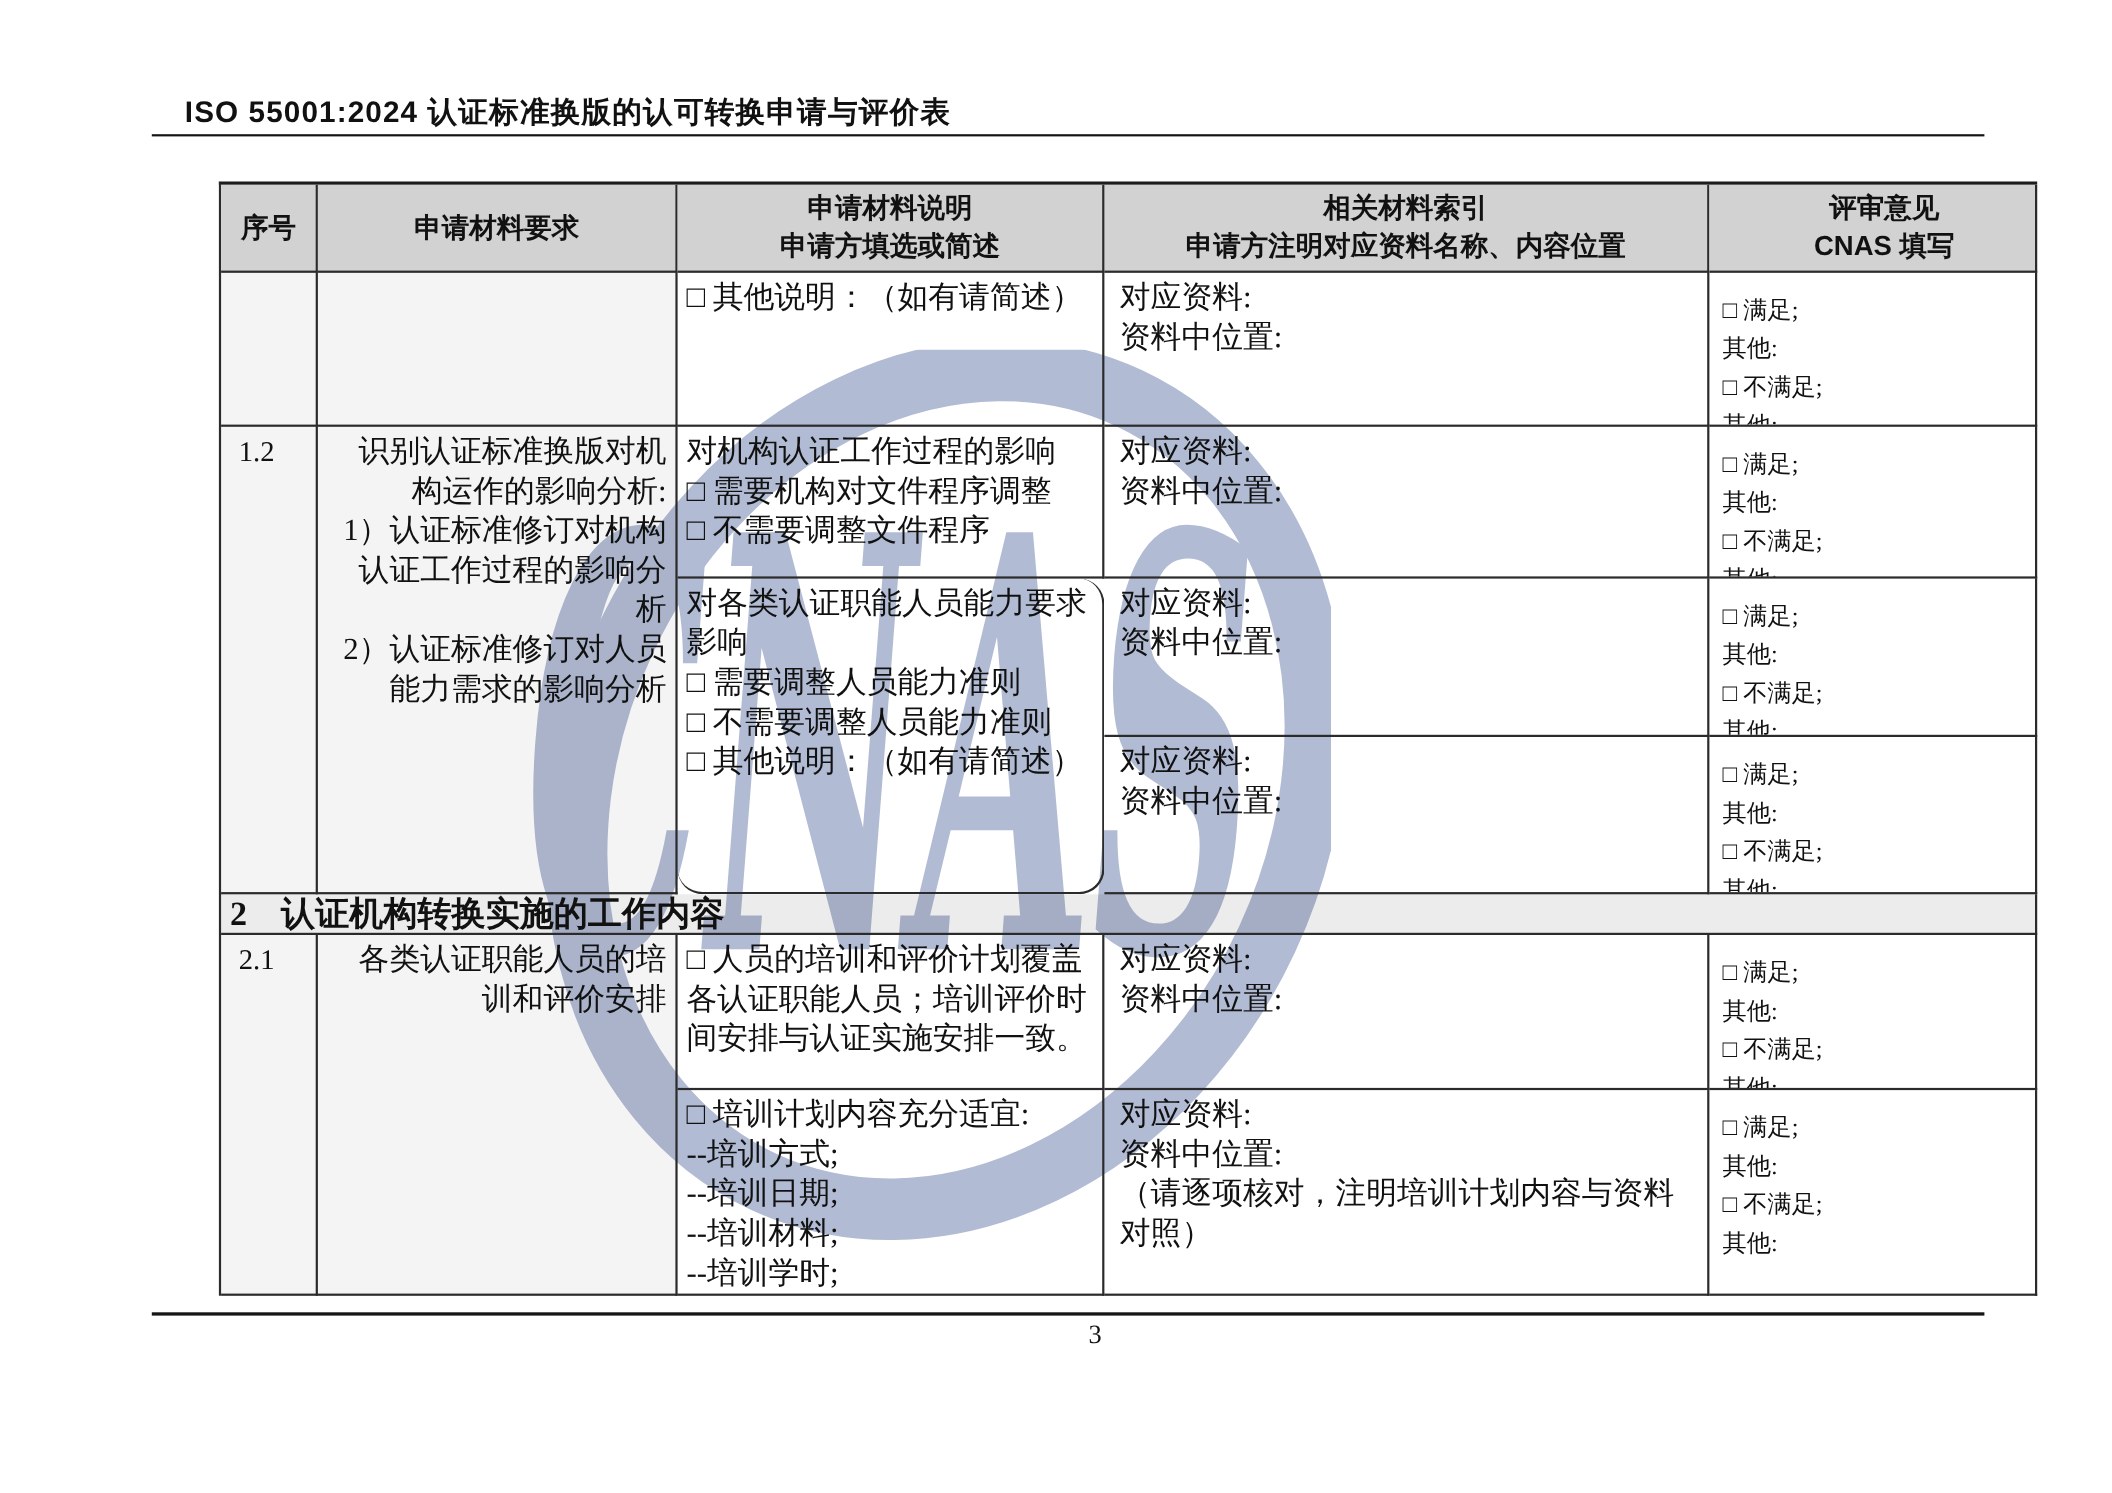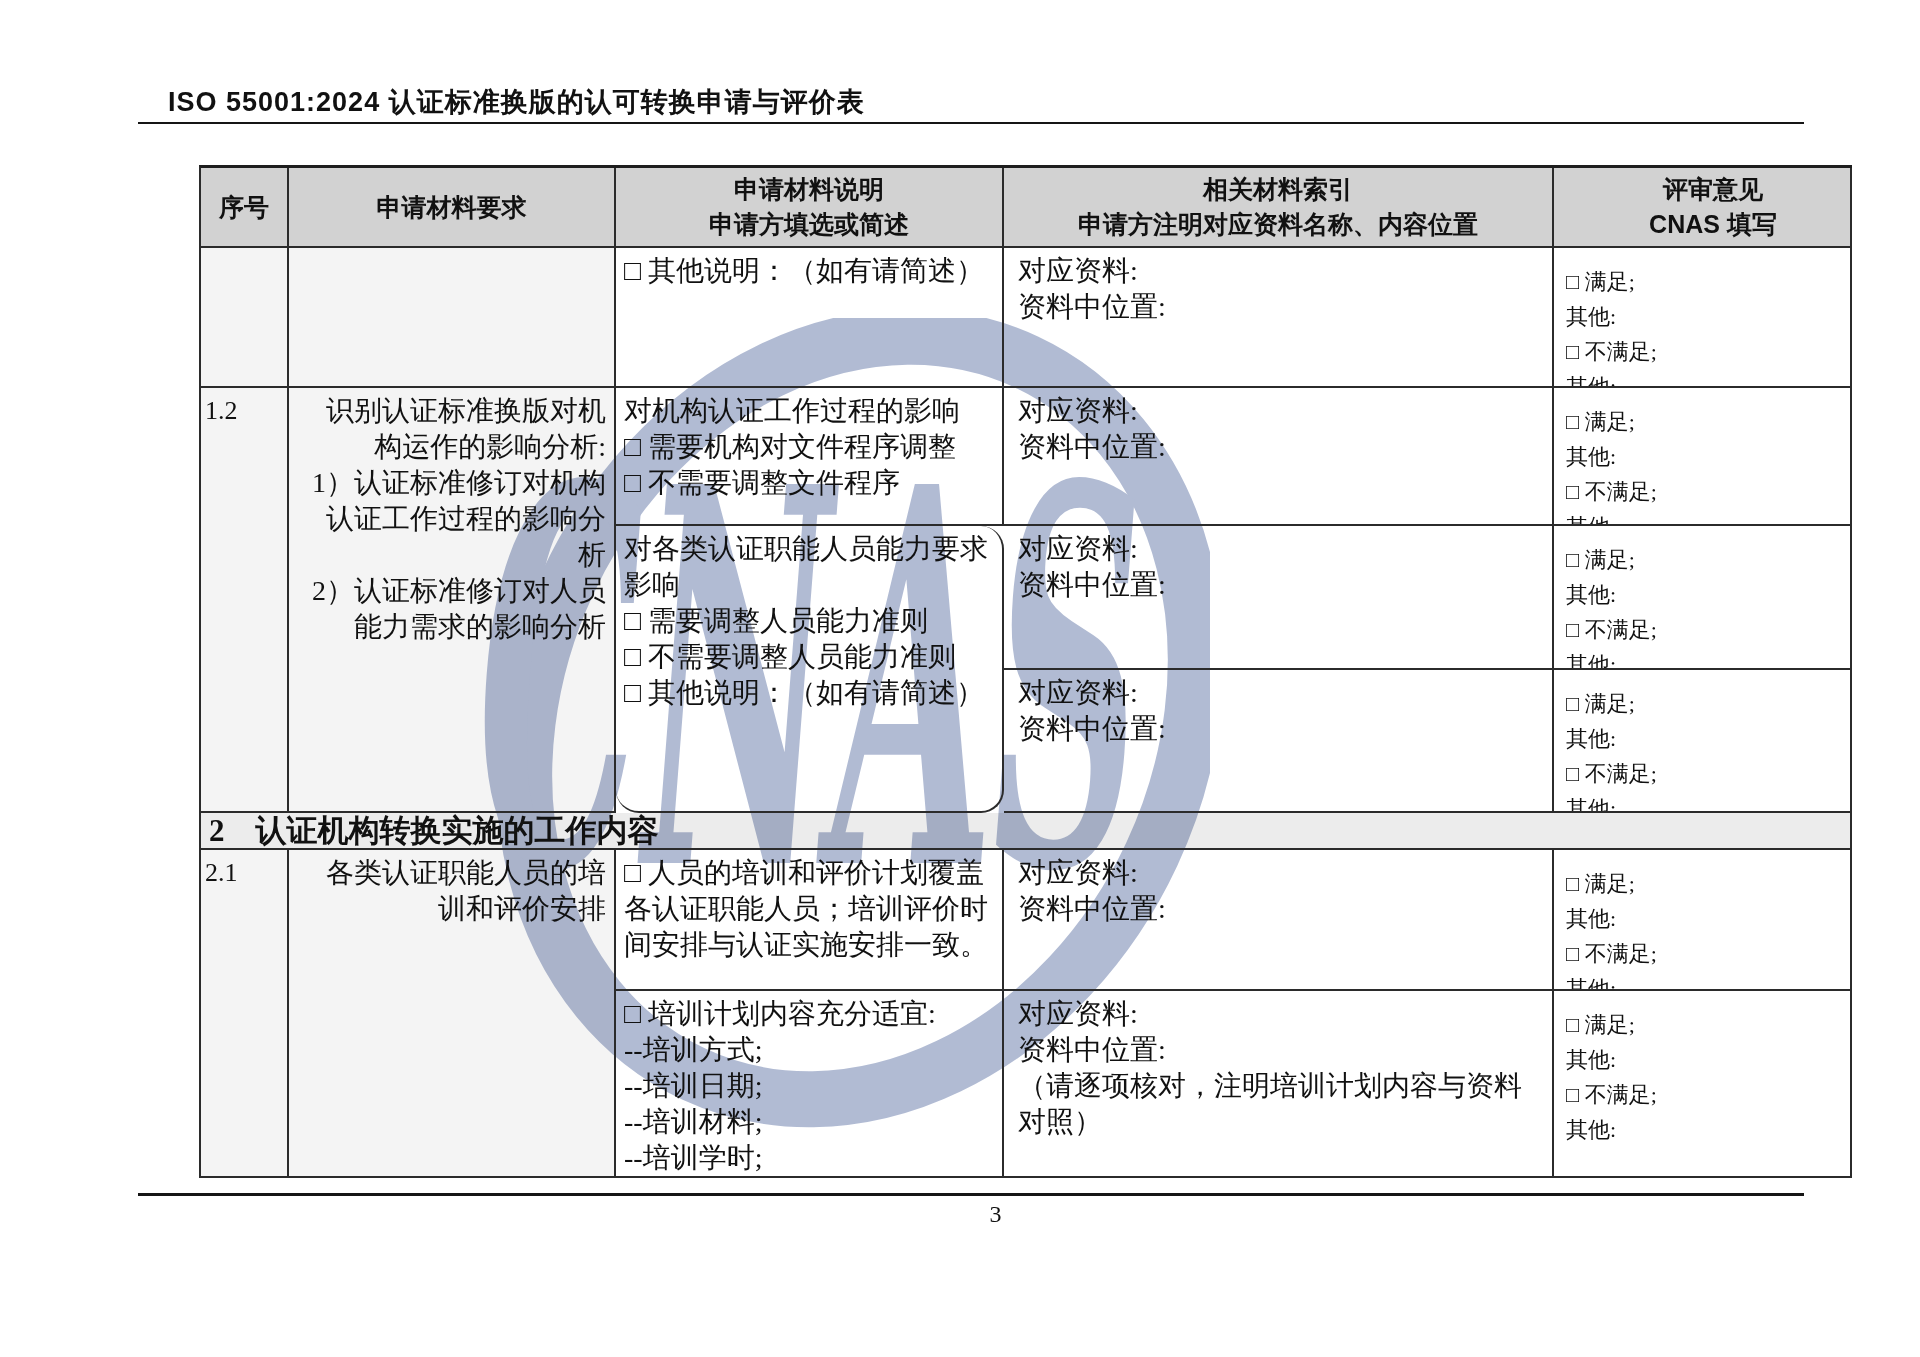--- a/index.html
+++ b/index.html
@@ -37,21 +37,21 @@
     overflow: hidden;
   }
   .hdr {
     background: #d2d2d2;
     font-family: "Liberation Sans", "DejaVu Sans", sans-serif;
     font-weight: bold; font-size: 25px; line-height: 35px;
     display: flex; align-items: center; justify-content: center; text-align: center;
     padding: 2px 4px;
   }
   .tint { background: rgba(60,60,60,0.055); }
-  .seq  { font-size: 26px; padding-left: 4px; font-family: "Liberation Serif", serif; }
+  .seq  { font-size: 26px; padding-left: 16px; font-family: "Liberation Serif", serif; }
   .req  { padding-left: 12px; padding-right: 8px; text-align: right; }
   .desc { padding-left: 8px;  padding-right: 4px; }
   .ref  { padding-left: 14px; padding-right: 6px; }
   .rev  { font-size: 22px; line-height: 35px; padding: 16px 4px 2px 12px; }
   .section-row {
     grid-column: 1 / 6;
     background: rgba(40,40,40,0.085);
     font-weight: bold; font-size: 31px; line-height: 33px;
     padding: 1px 6px 0 8px; white-space: pre;
   }

